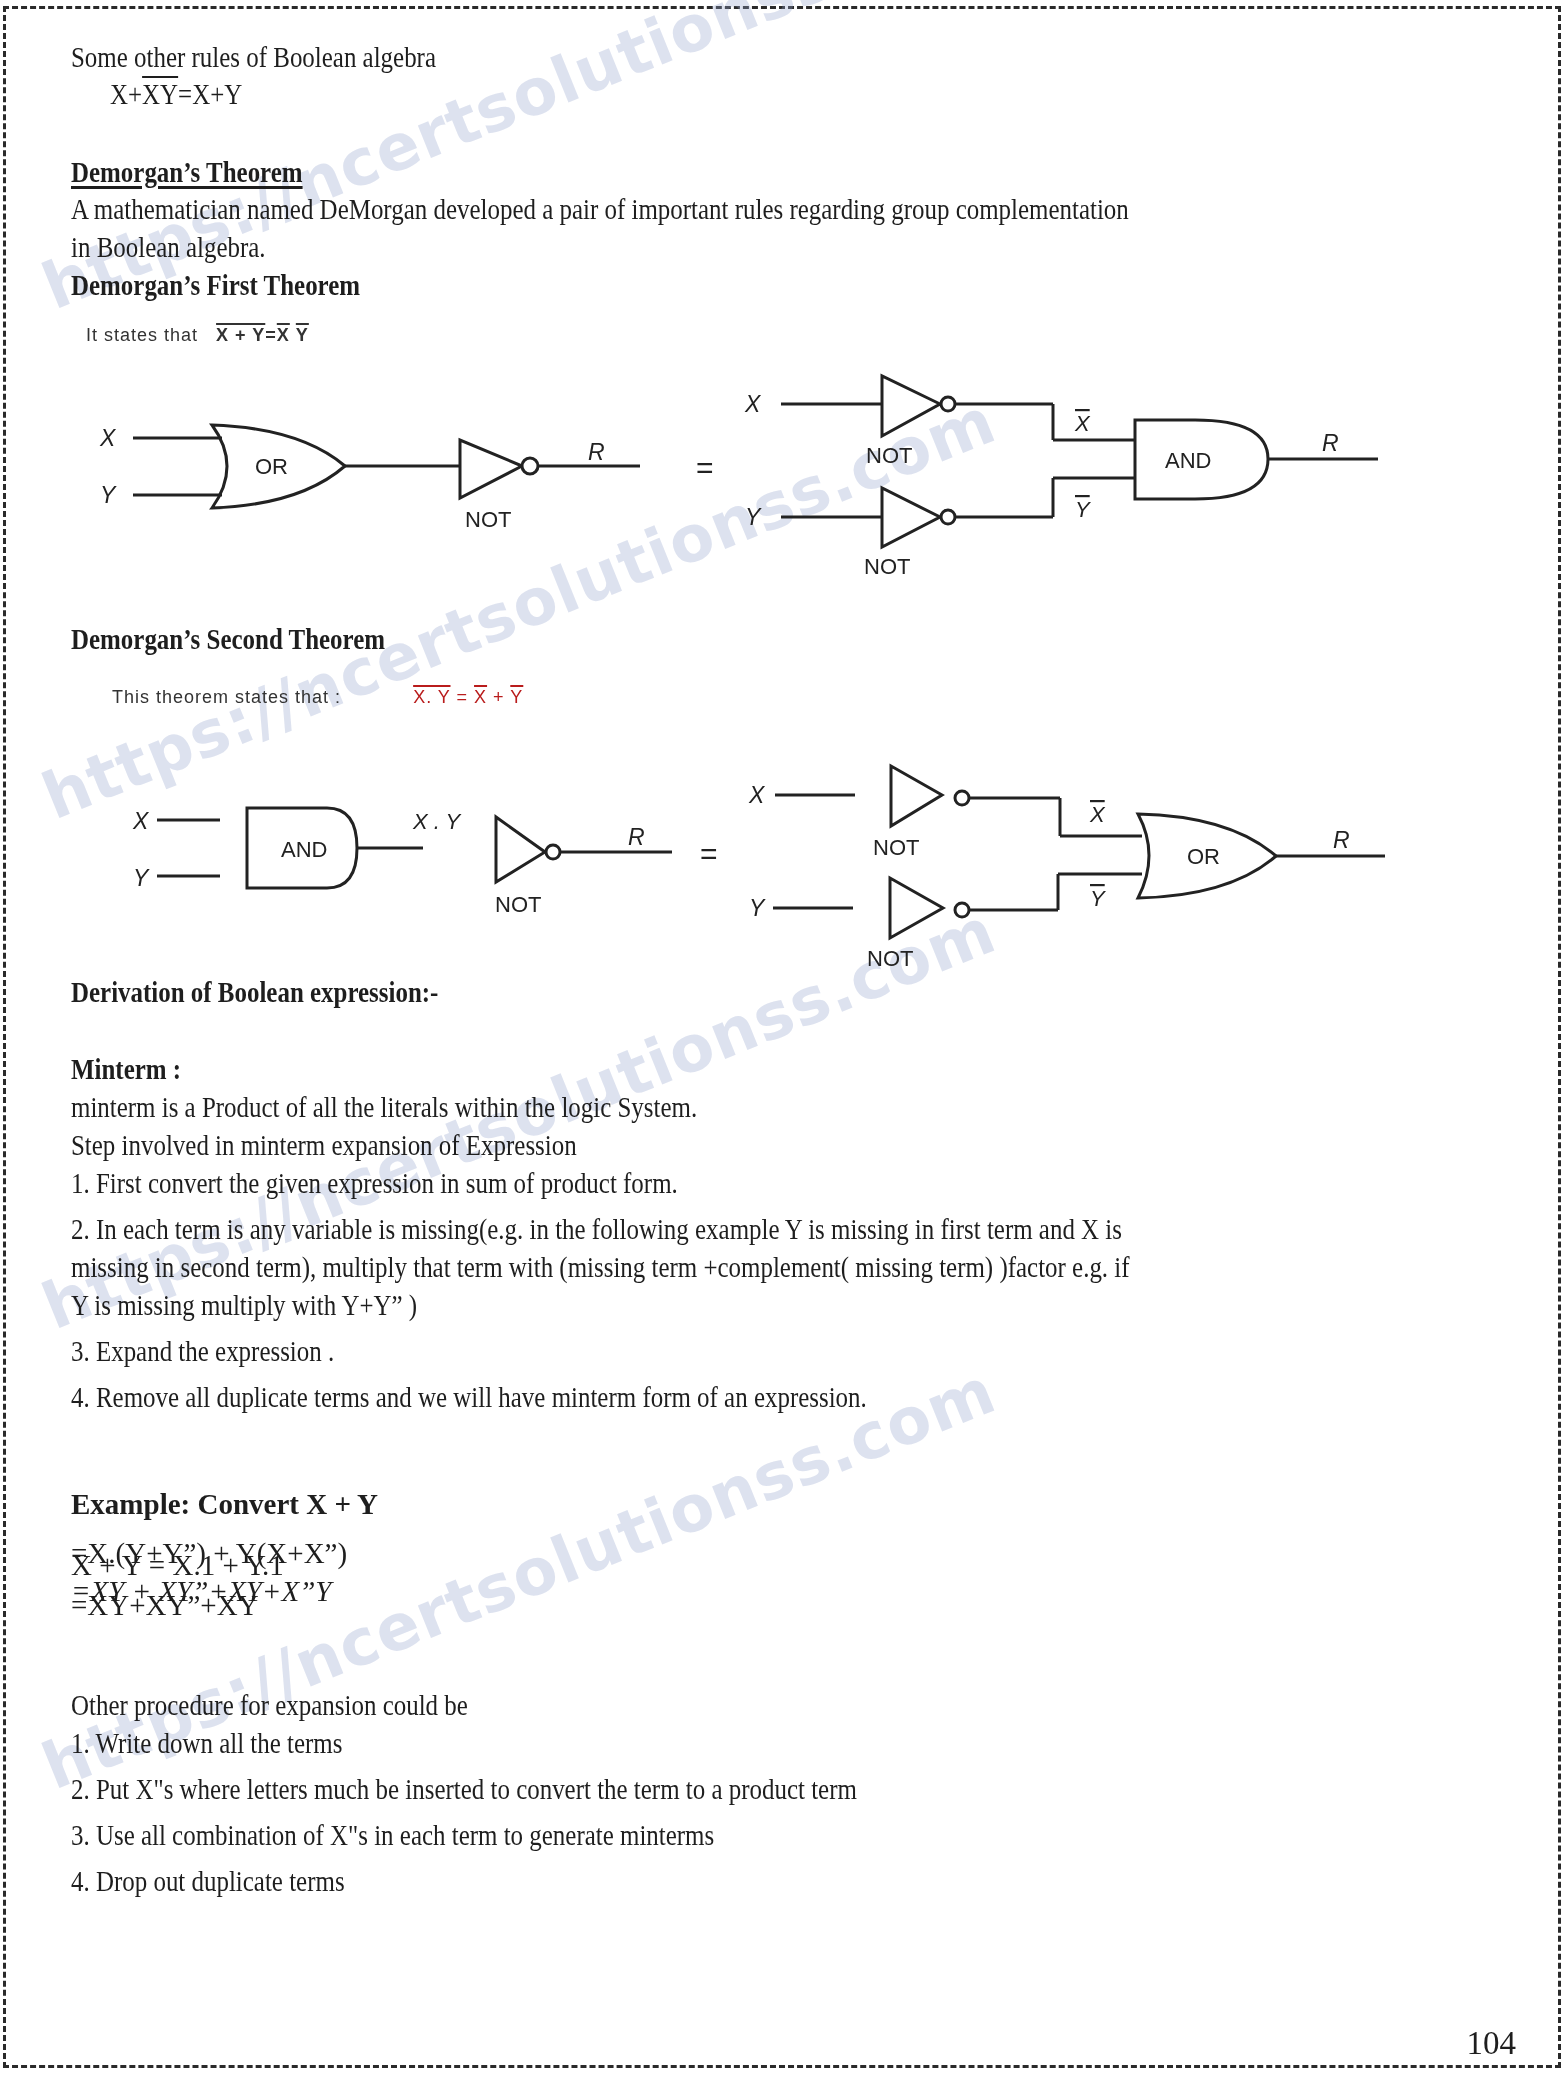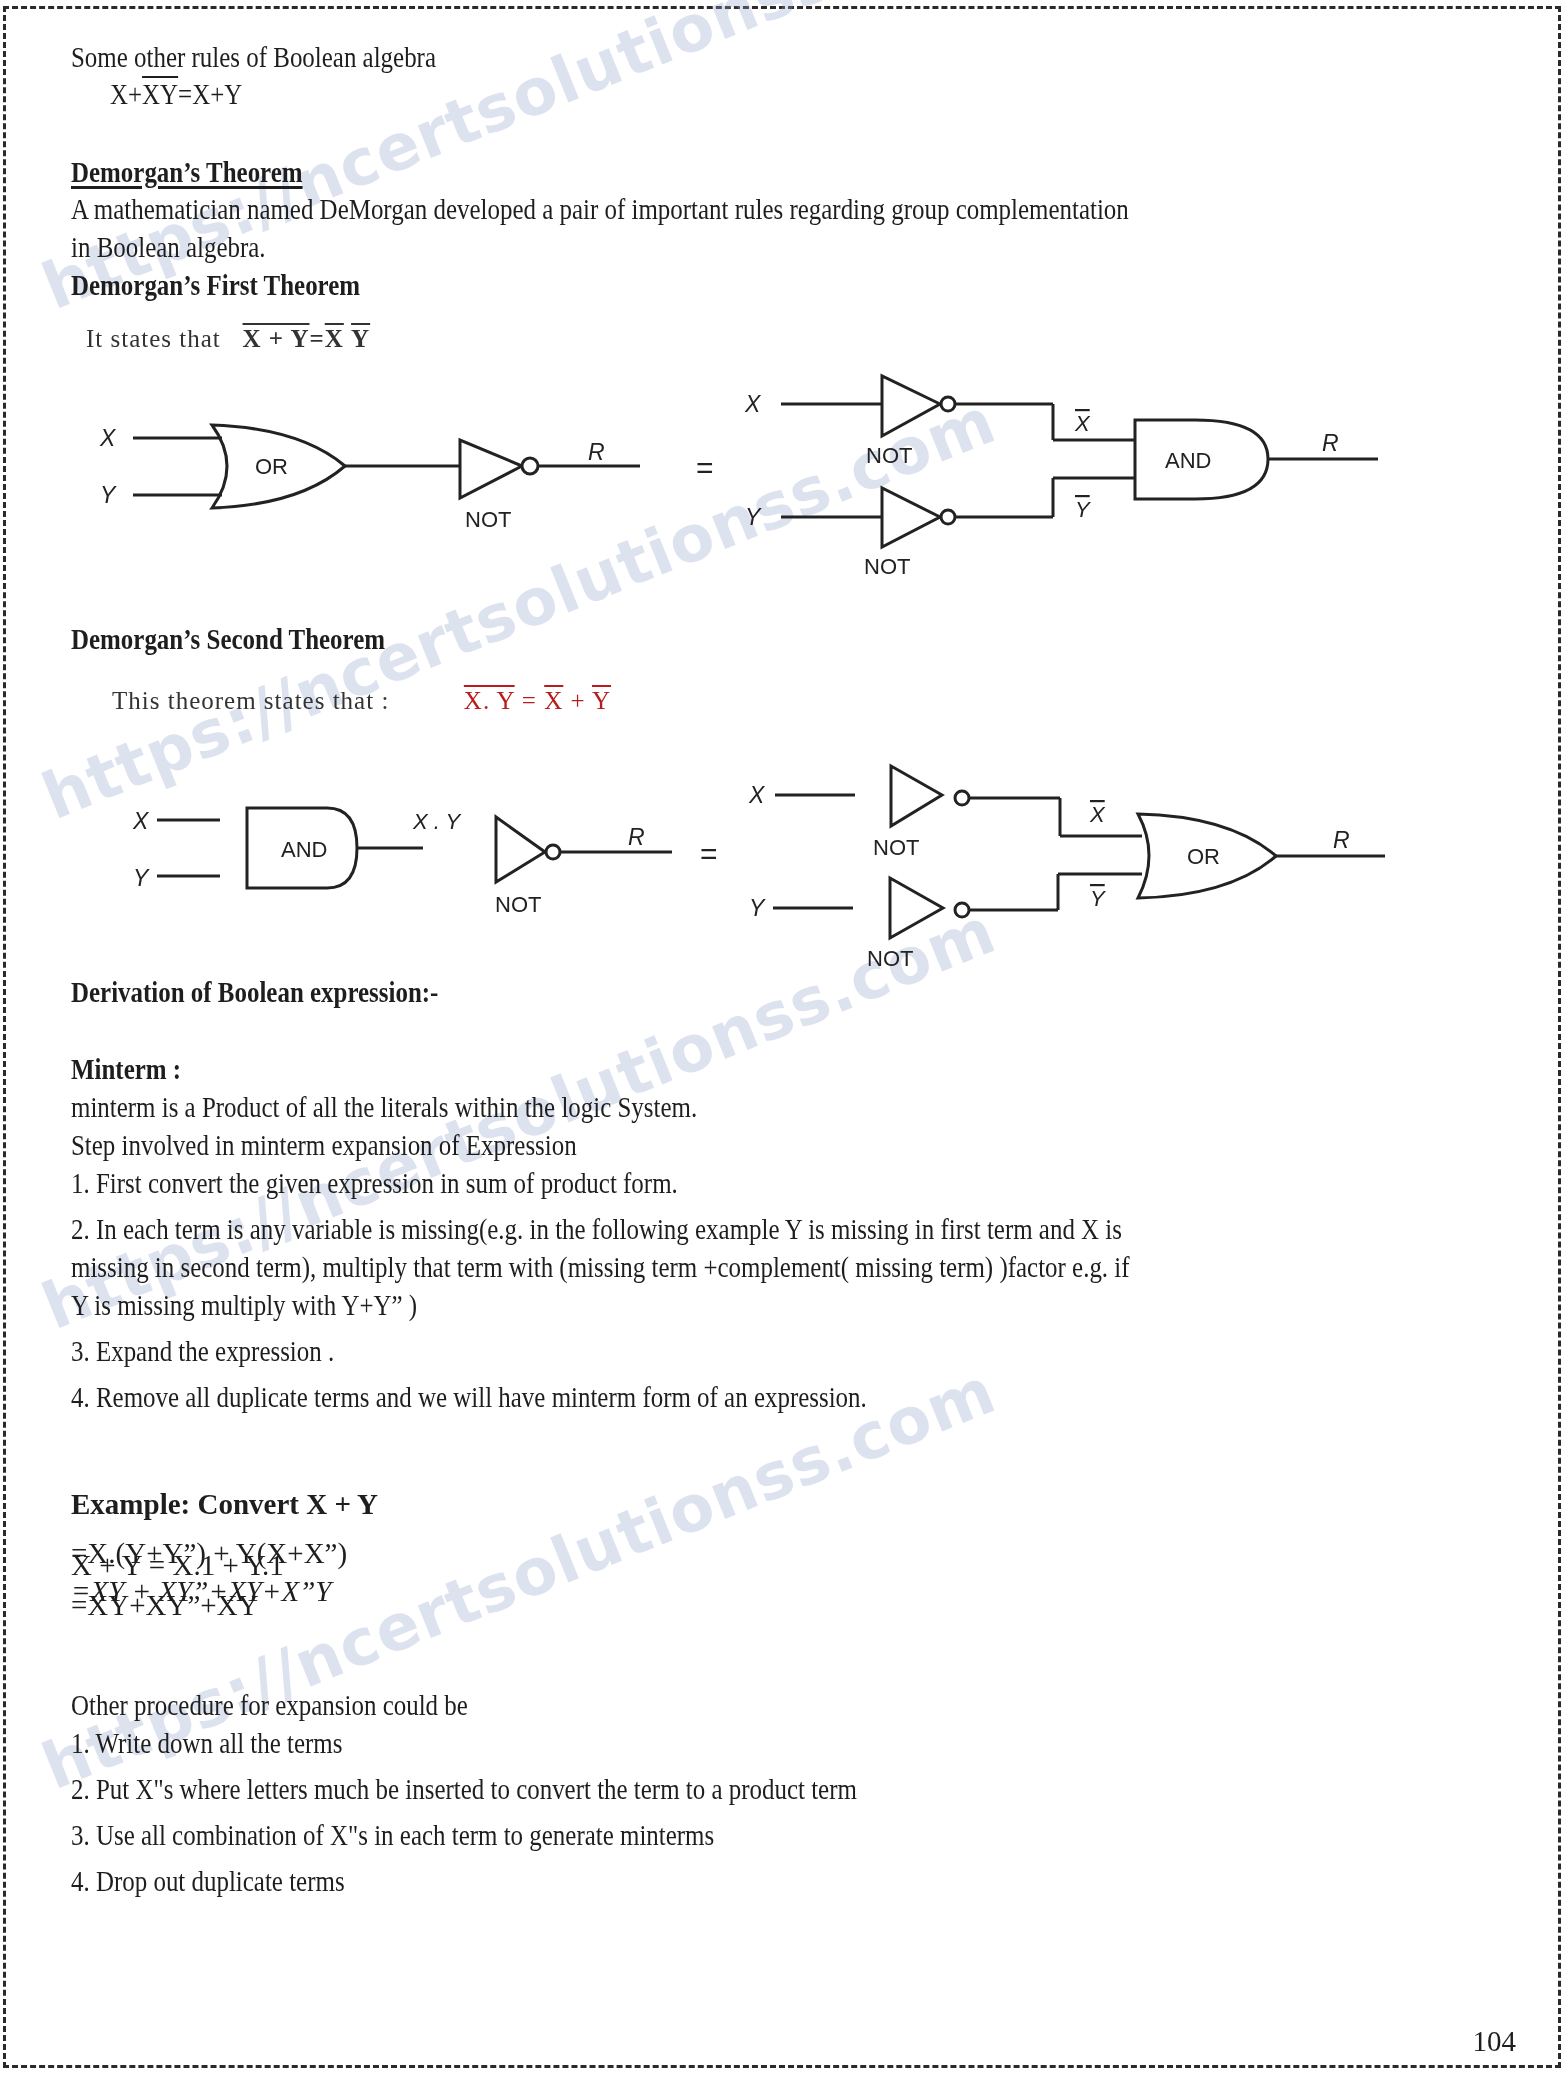--- a/index.html
+++ b/index.html
@@ -17,27 +17,27 @@
       transform: rotate(-22deg); transform-origin: left bottom; white-space: nowrap;
       pointer-events: none; z-index: 0; letter-spacing: 1px;
     }
 
     .txt { position: absolute; left: 71px; font-size: 29px; line-height: 1.2; white-space: nowrap; z-index: 2; transform-origin: left top; }
     .txt.bold { font-weight: bold; }
     .txt.ul { text-decoration: underline; text-decoration-thickness: 3px; text-underline-offset: 4px; }
     .narrow { transform: scaleX(0.86); }
     .ov { text-decoration: overline; text-decoration-thickness: 2px; }
 
-    .scan { position: absolute; font-family: Liberation Serif, serif; font-size: 25px; color: #333; white-space: nowrap; z-index: 2; letter-spacing: 1px; }
+    .scan { position: absolute; font-family: Liberation Sans, sans-serif; font-size: 18px; color: #333; white-space: nowrap; z-index: 2; letter-spacing: 1px; }
     .scan .eq { font-weight: bold; color: #333; }
 
     .diagram { position: absolute; z-index: 1; }
     .diagram text { font-family: "Liberation Sans", "DejaVu Sans", sans-serif; fill: #222; }
 
-    .page-number { position: absolute; right: 50px; top: 2025px; font-size: 29px; z-index: 2; text-align: center; }
+    .page-number { position: absolute; right: 50px; top: 2025px; font-size: 33px; z-index: 2; text-align: center; }
   </style>
 </head>
 <body>
 
 <div class="page-frame"></div>
 
 <div class="watermark" style="left:60px; top:250px;">https://ncertsolutionss.com</div>
 <div class="watermark" style="left:60px; top:760px;">https://ncertsolutionss.com</div>
 <div class="watermark" style="left:60px; top:1270px;">https://ncertsolutionss.com</div>
 <div class="watermark" style="left:60px; top:1730px;">https://ncertsolutionss.com</div>

